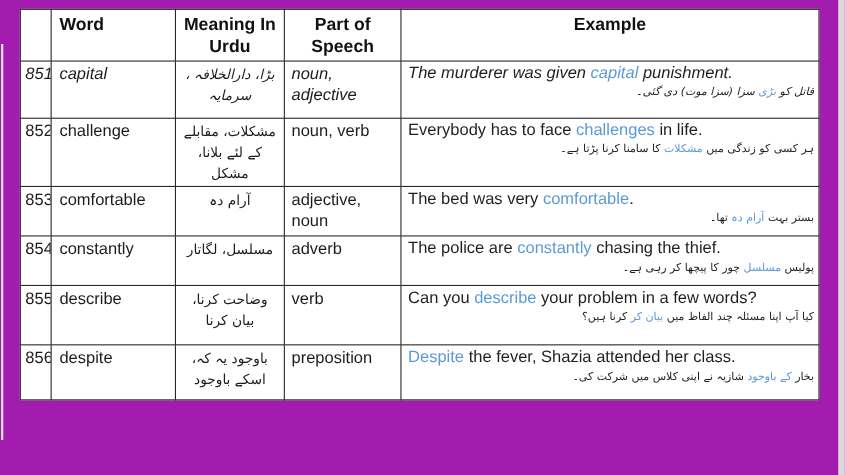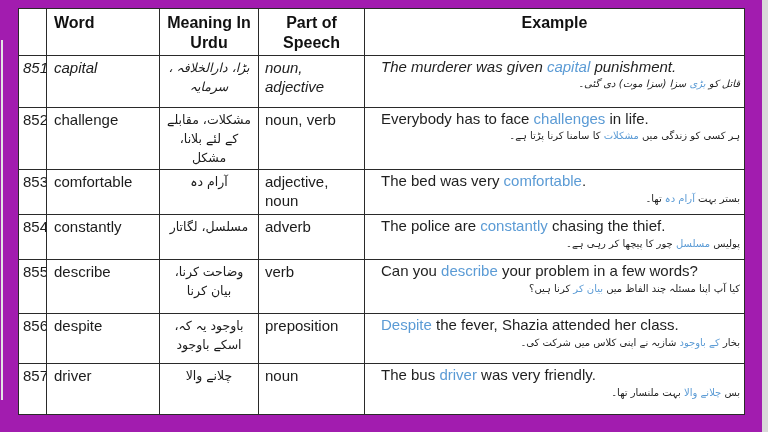--- a/index.html
+++ b/index.html
@@ -50,21 +50,21 @@
   td.word { font-size:15px; padding-left:7px; padding-top:3px; }
   td.pos  { font-size:15px; padding-left:6px; padding-top:3px; line-height:1.25; }
   td.meaning {
     text-align:center;
     direction:rtl;
     font-family:"DejaVu Sans", sans-serif;
     font-size:12.5px;
     line-height:1.5;
     padding-top:3px;
   }
-  td.example { padding:1px 4px 1px 16px; }
+  td.example { padding:1px 4px 1px 6px; }
   .ex-en {
     font-size:15px;
     line-height:1.35;
     text-align:left;
     color:#1f1f1f;
     white-space:nowrap;
   }
   .ex-ur {
     direction:rtl;
     text-align:right;
@@ -159,25 +159,15 @@
       <td class="num">856</td>
       <td class="word">despite</td>
       <td class="meaning">باوجود یہ کہ، اسکے باوجود</td>
       <td class="pos">preposition</td>
       <td class="example">
         <div class="ex-en"><span></span><span class="hl">Despite</span><span> the fever, Shazia attended her class.</span></div>
         <div class="ex-ur"><span>بخار </span><span class="hl">کے باوجود</span><span> شازیہ نے اپنی کلاس میں شرکت کی۔</span></div>
       </td>
     </tr>
 
-    <tr class="r6">
-      <td class="num">857</td>
-      <td class="word">driver</td>
-      <td class="meaning">چلانے والا</td>
-      <td class="pos">noun</td>
-      <td class="example">
-        <div class="ex-en"><span>The bus </span><span class="hl">driver</span><span> was very friendly.</span></div>
-        <div class="ex-ur"><span>بس </span><span class="hl">چلانے والا</span><span> بہت ملنسار تھا۔</span></div>
-      </td>
-    </tr>
   </tbody>
     </table>
 </div>
 
 </body></html>

